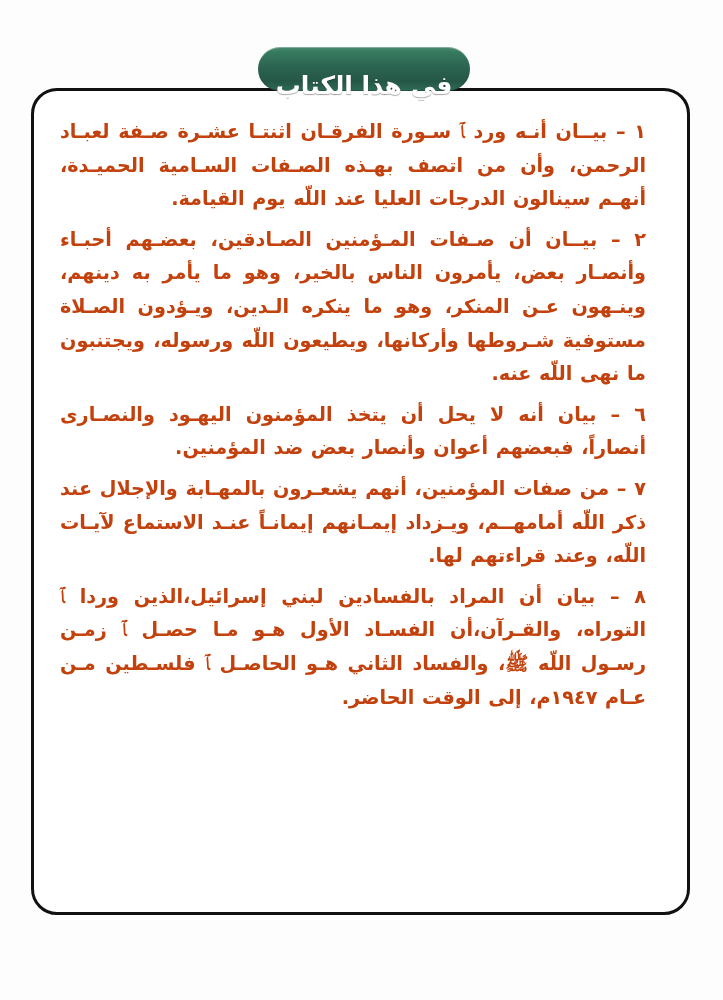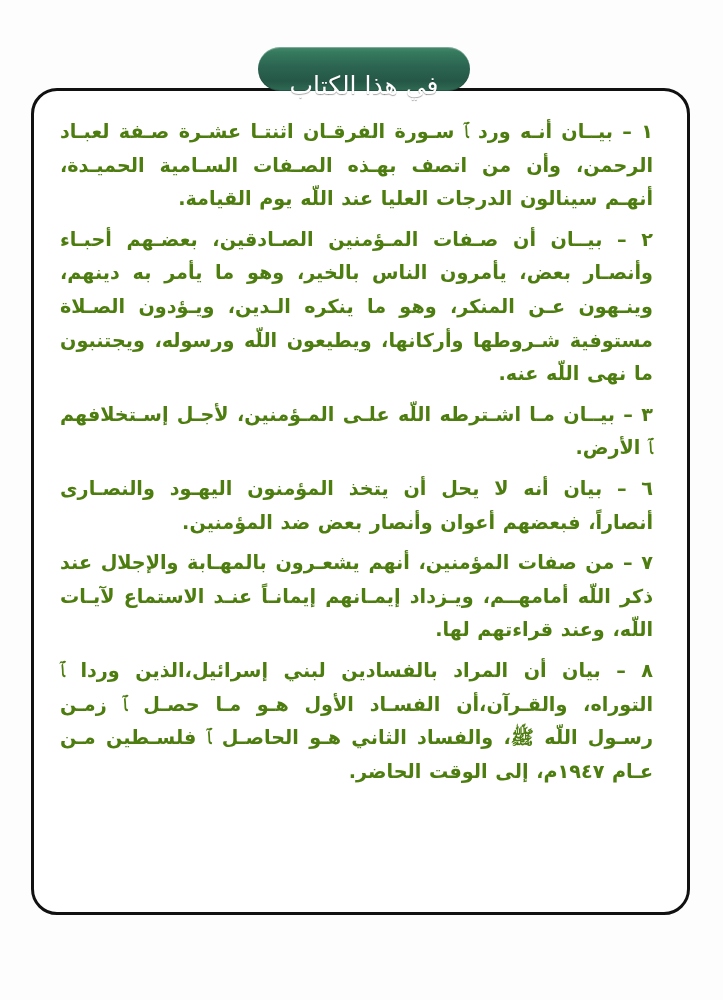--- a/index.html
+++ b/index.html
@@ -39,21 +39,21 @@
     box-shadow: inset 0 1px 0 rgba(255,255,255,0.30),
                 inset 0 -1px 0 rgba(0,0,0,0.20);
     display: flex;
     align-items: center;
     justify-content: center;
     z-index: 5;
   }
   #title-banner .banner-text {
     color: #ffffff;
     font-size: 25px;
-    font-weight: 400;
+    font-weight: 700;
     letter-spacing: 0px;
     line-height: 1;
     white-space: nowrap;
     text-shadow: 0 1px 1px rgba(0,0,0,0.35);
     direction: rtl;
     margin-top: 33px;
   }
 
   
   #content-frame {
@@ -76,44 +76,43 @@
     right: 0;
     padding: 24px 26px 18px 26px;
     box-sizing: border-box;
     direction: rtl;
   }
 
   .item {
     direction: rtl;
     text-align: justify;
     text-align-last: right;
-    color: #4d7c0f;
+    color: #c2410c;
     font-size: 19.2px;
     font-weight: 700;
     line-height: 33.6px;
-    margin: 0 8px 7px 0;
+    margin: 0 15px 7px 0;
     word-spacing: 1px;
   }
   .item:last-child { margin-bottom: 0; }
 
   .item .num {
     font-weight: 700;
     white-space: nowrap;
   }
 </style>
 </head>
 <body>
 
 <div id="page">
 
   <div id="content-frame">
     <div id="items-list">
         <p class="item"><span class="num">١ –</span><span class="body"> بيــان أنـه ورد ﭑ سـورة الفرقـان اثنتـا عشـرة صـفة لعبـاد الرحمن، وأن من اتصف بهـذه الصـفات السـامية الحميـدة، أنهـم سينالون الدرجات العليا عند اللّه يوم القيامة.</span></p>
         <p class="item"><span class="num">٢ –</span><span class="body"> بيــان أن صـفات المـؤمنين الصـادقين، بعضـهم أحبـاء وأنصـار بعض، يأمرون الناس بالخير، وهو ما يأمر به دينهم، وينـهون عـن المنكر، وهو ما ينكره الـدين، ويـؤدون الصـلاة مستوفية شـروطها وأركانها، ويطيعون اللّه ورسوله، ويجتنبون ما نهى اللّه عنه.</span></p>
-        <p class="item"><span class="num">٣ –</span><span class="body"> بيــان مـا اشـترطه اللّه علـى المـؤمنين، لأجـل إسـتخلافهم ﭑ الأرض.</span></p>
         <p class="item"><span class="num">٦ –</span><span class="body"> بيان أنه لا يحل أن يتخذ المؤمنون اليهـود والنصـارى أنصاراً، فبعضهم أعوان وأنصار بعض ضد المؤمنين.</span></p>
         <p class="item"><span class="num">٧ –</span><span class="body"> من صفات المؤمنين، أنهم يشعـرون بالمهـابة والإجلال عند ذكر اللّه أمامهــم، ويـزداد إيمـانهم إيمانـاً عنـد الاستماع لآيـات اللّه، وعند قراءتهم لها.</span></p>
         <p class="item"><span class="num">٨ –</span><span class="body"> بيان أن المراد بالفسادين لبني إسرائيل،الذين وردا ﭑ التوراه، والقـرآن،أن الفسـاد الأول هـو مـا حصـل ﭑ زمـن رسـول اللّه ﷺ، والفساد الثاني هـو الحاصـل ﭑ فلسـطين مـن عـام ١٩٤٧م، إلى الوقت الحاضر.</span></p>
       </div>
   </div>
 
   <div id="title-banner">
     <span class="banner-text">في هذا الكتاب</span>
   </div>
 

